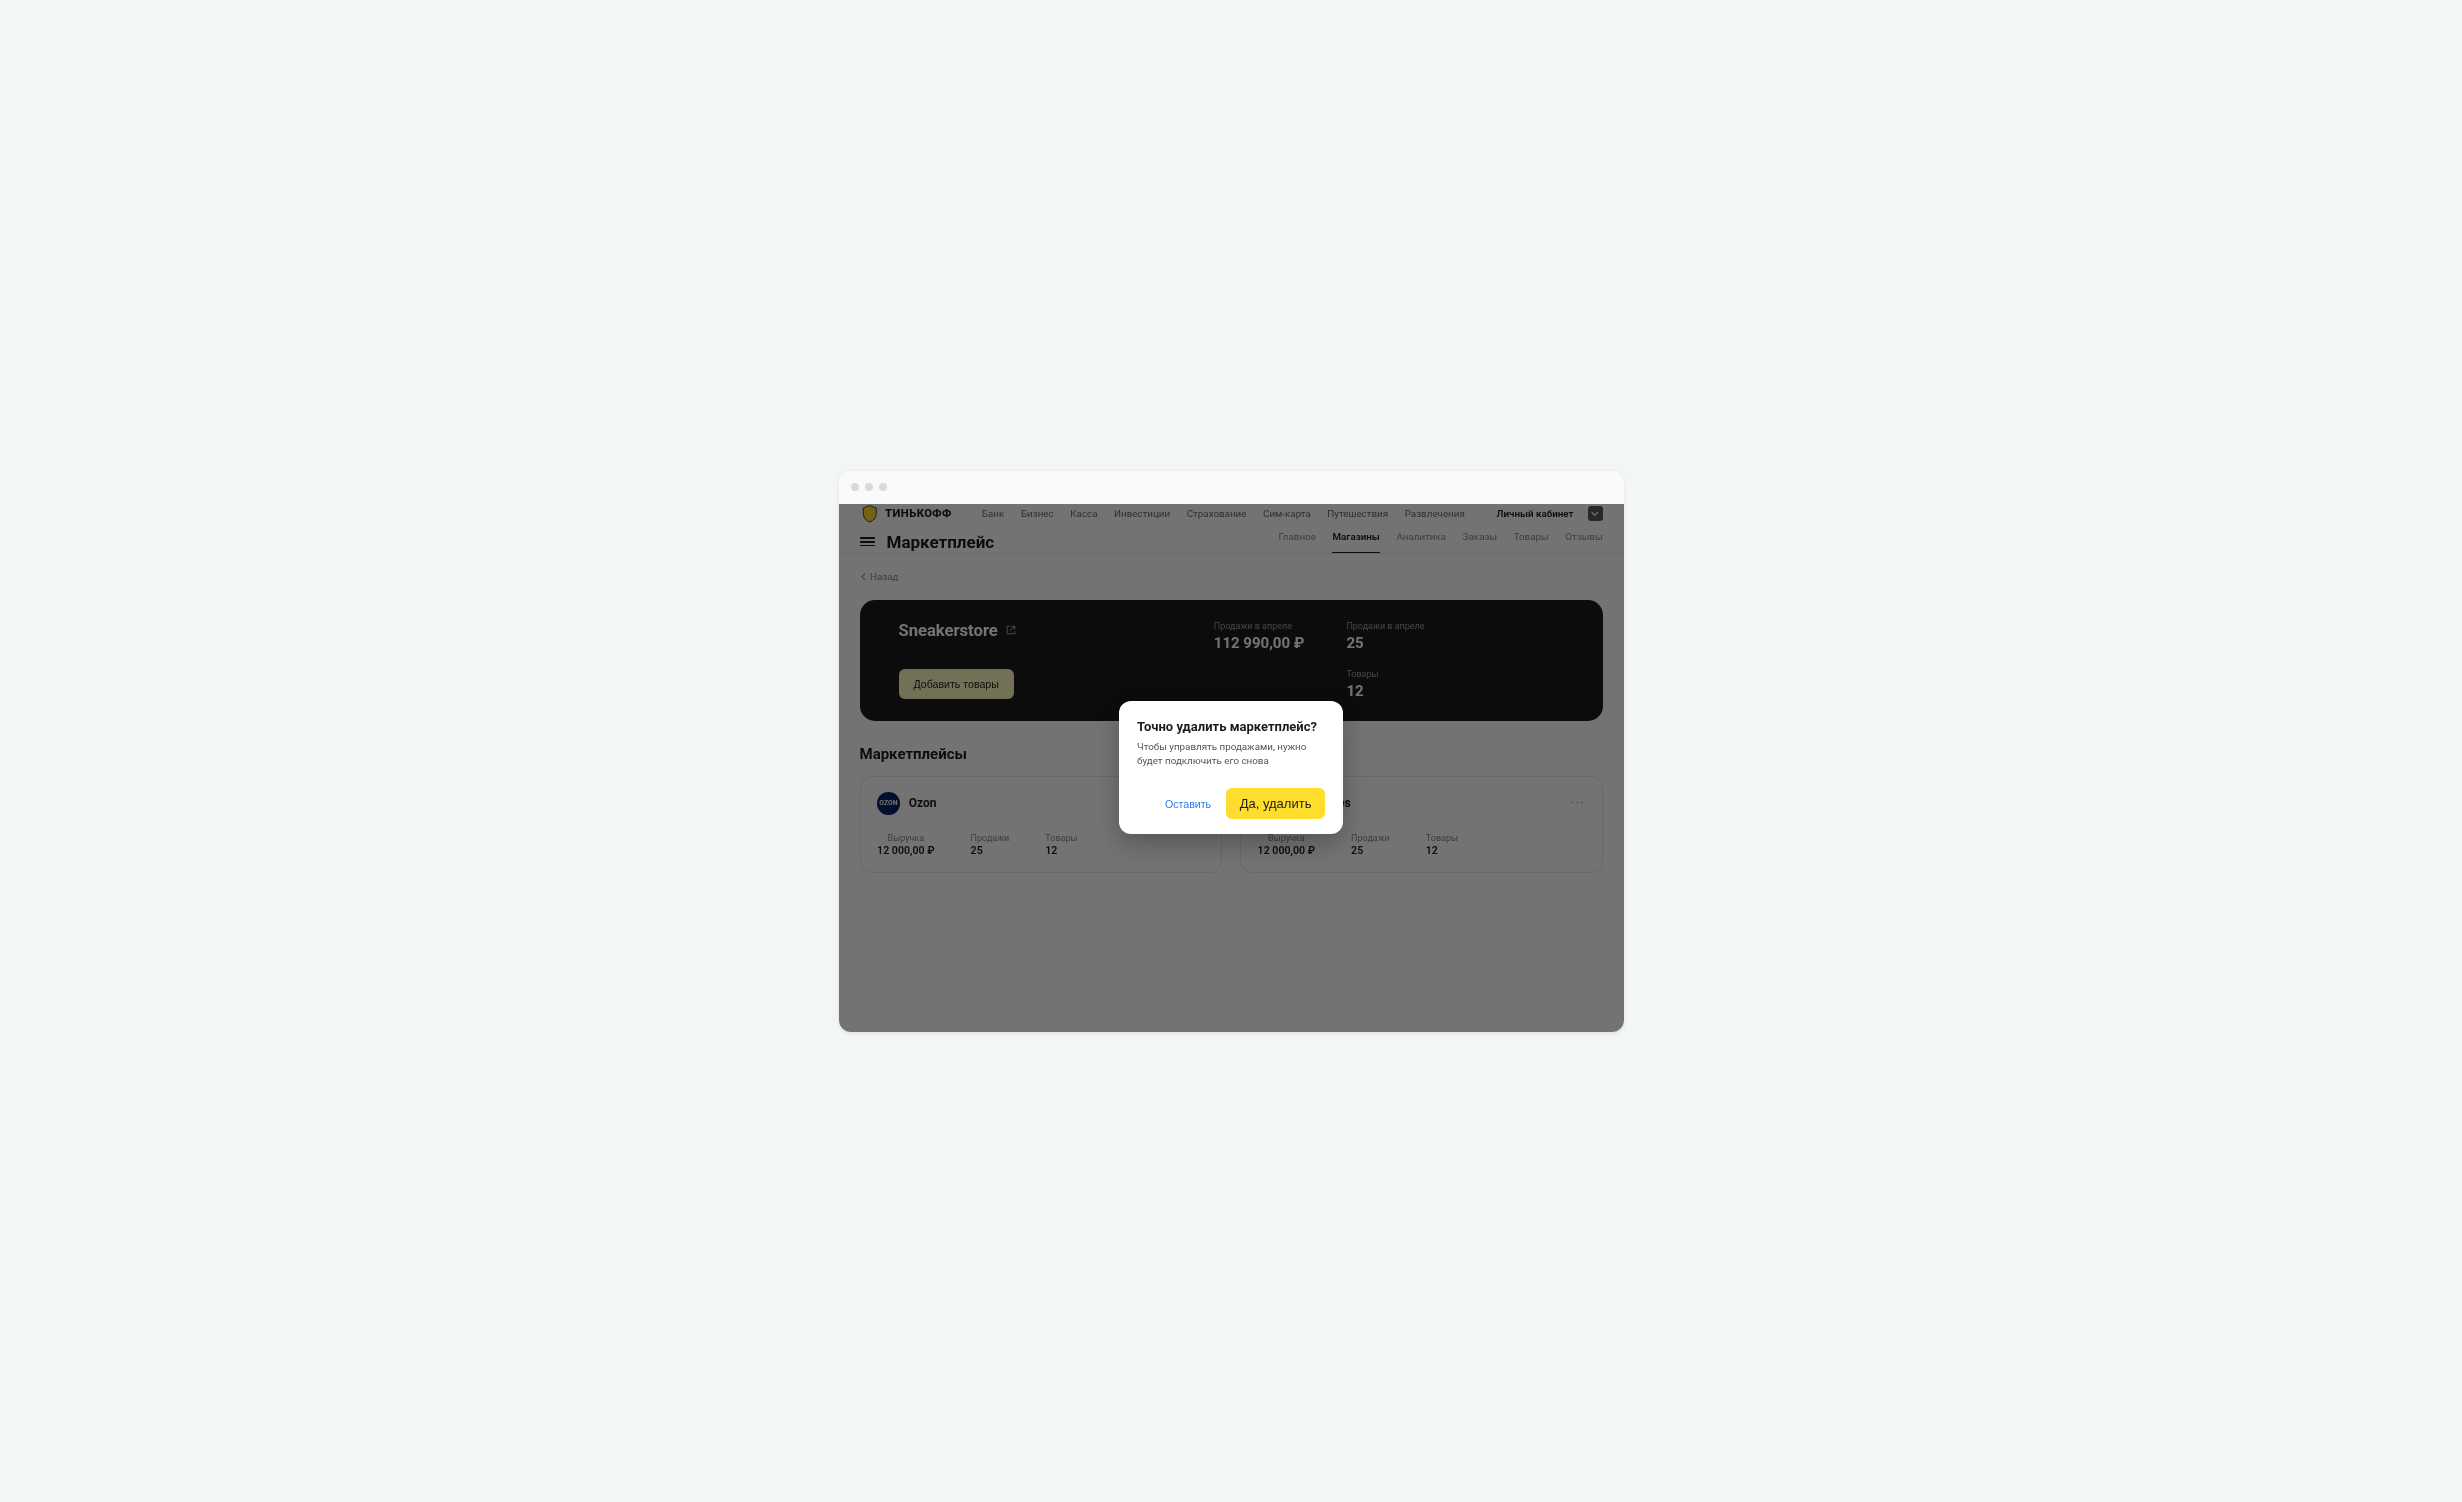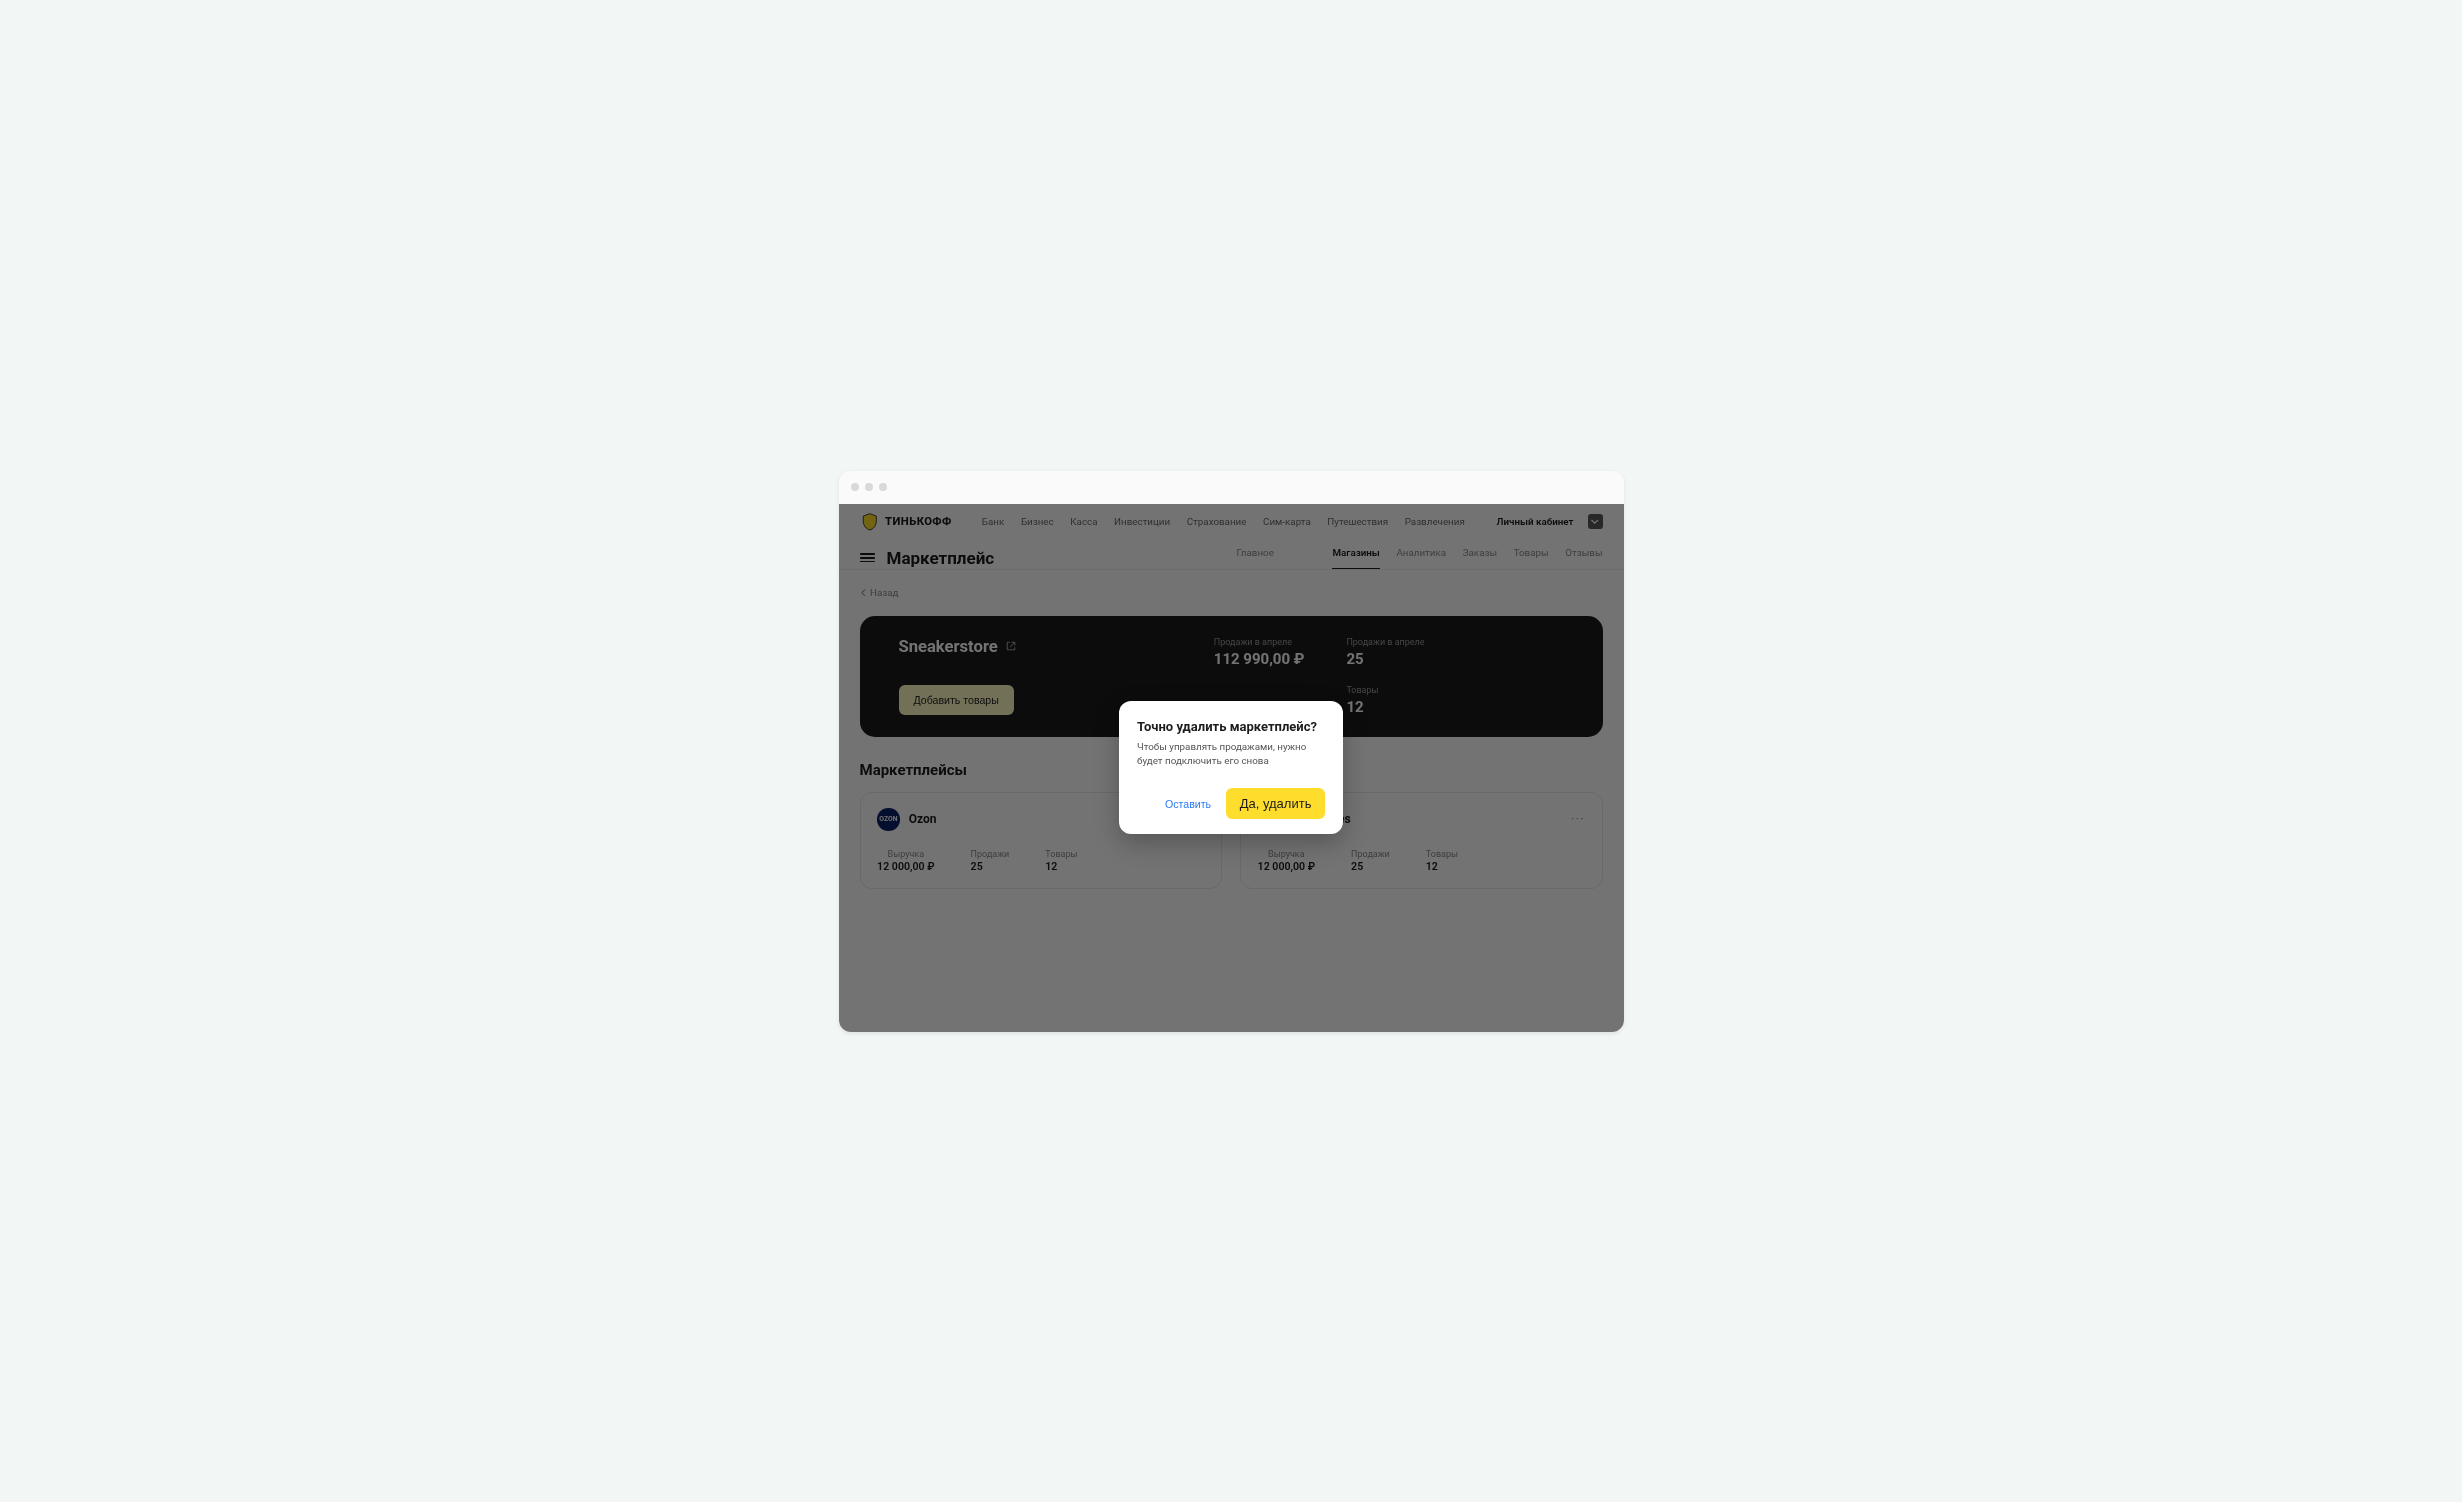--- a/index.html
+++ b/index.html
@@ -30,21 +30,21 @@
   .traffic-lights { display: flex; gap: 6px; }
   .tl-dot { width: 8.3px; height: 8.3px; border-radius: 50%; background: #d9d9d9; }
   .app {
     background: #fff;
     position: relative;
     min-height: 528px;
   }
   .topbar {
     display: flex;
     align-items: center;
-    padding: 8px 21px;
+    padding: 0 21px;
     gap: 18px;
   }
   .brand {
     display: flex;
     align-items: center;
     gap: 6px;
     margin-right: 12px;
   }
   .brand-shield {
     width: 19.6px; height: 19.6px;
@@ -67,21 +67,21 @@
     border-bottom: 0.8px solid #eee;
   }
   .menu-icon { width: 15px; display:inline-flex; flex-direction:column; gap:2.3px; margin-right: 12px; }
   .menu-icon span { height:1.5px; background:#1c1c1c; border-radius:0.8px; }
   .subbar-title { font-size: 17px; font-weight: 700; color:#1c1c1c; }
   .subnav { margin-left: auto; display: flex; gap: 16.6px; }
   .subnav a {
     color: #8a8a8a; font-size: 9.8px; text-decoration: none;
     padding-bottom: 10.6px; border-bottom: 1.5px solid transparent;
   }
-  .subnav a.active { color: #1c1c1c; font-weight: 600; border-bottom-color: #1c1c1c; margin-left: 42px; }
+  .subnav a.active { color: #1c1c1c; font-weight: 600; border-bottom-color: #1c1c1c; }
 
   .content { padding: 15px 21px 45px 21px; }
   .back-link {
     display: inline-flex; align-items: center; gap: 3px;
     color: #8a8a8a; font-size: 9.8px; text-decoration: none; margin-bottom: 18px;
   }
 
   .hero {
     background: #1c1c1c;
     border-radius: 15px;

